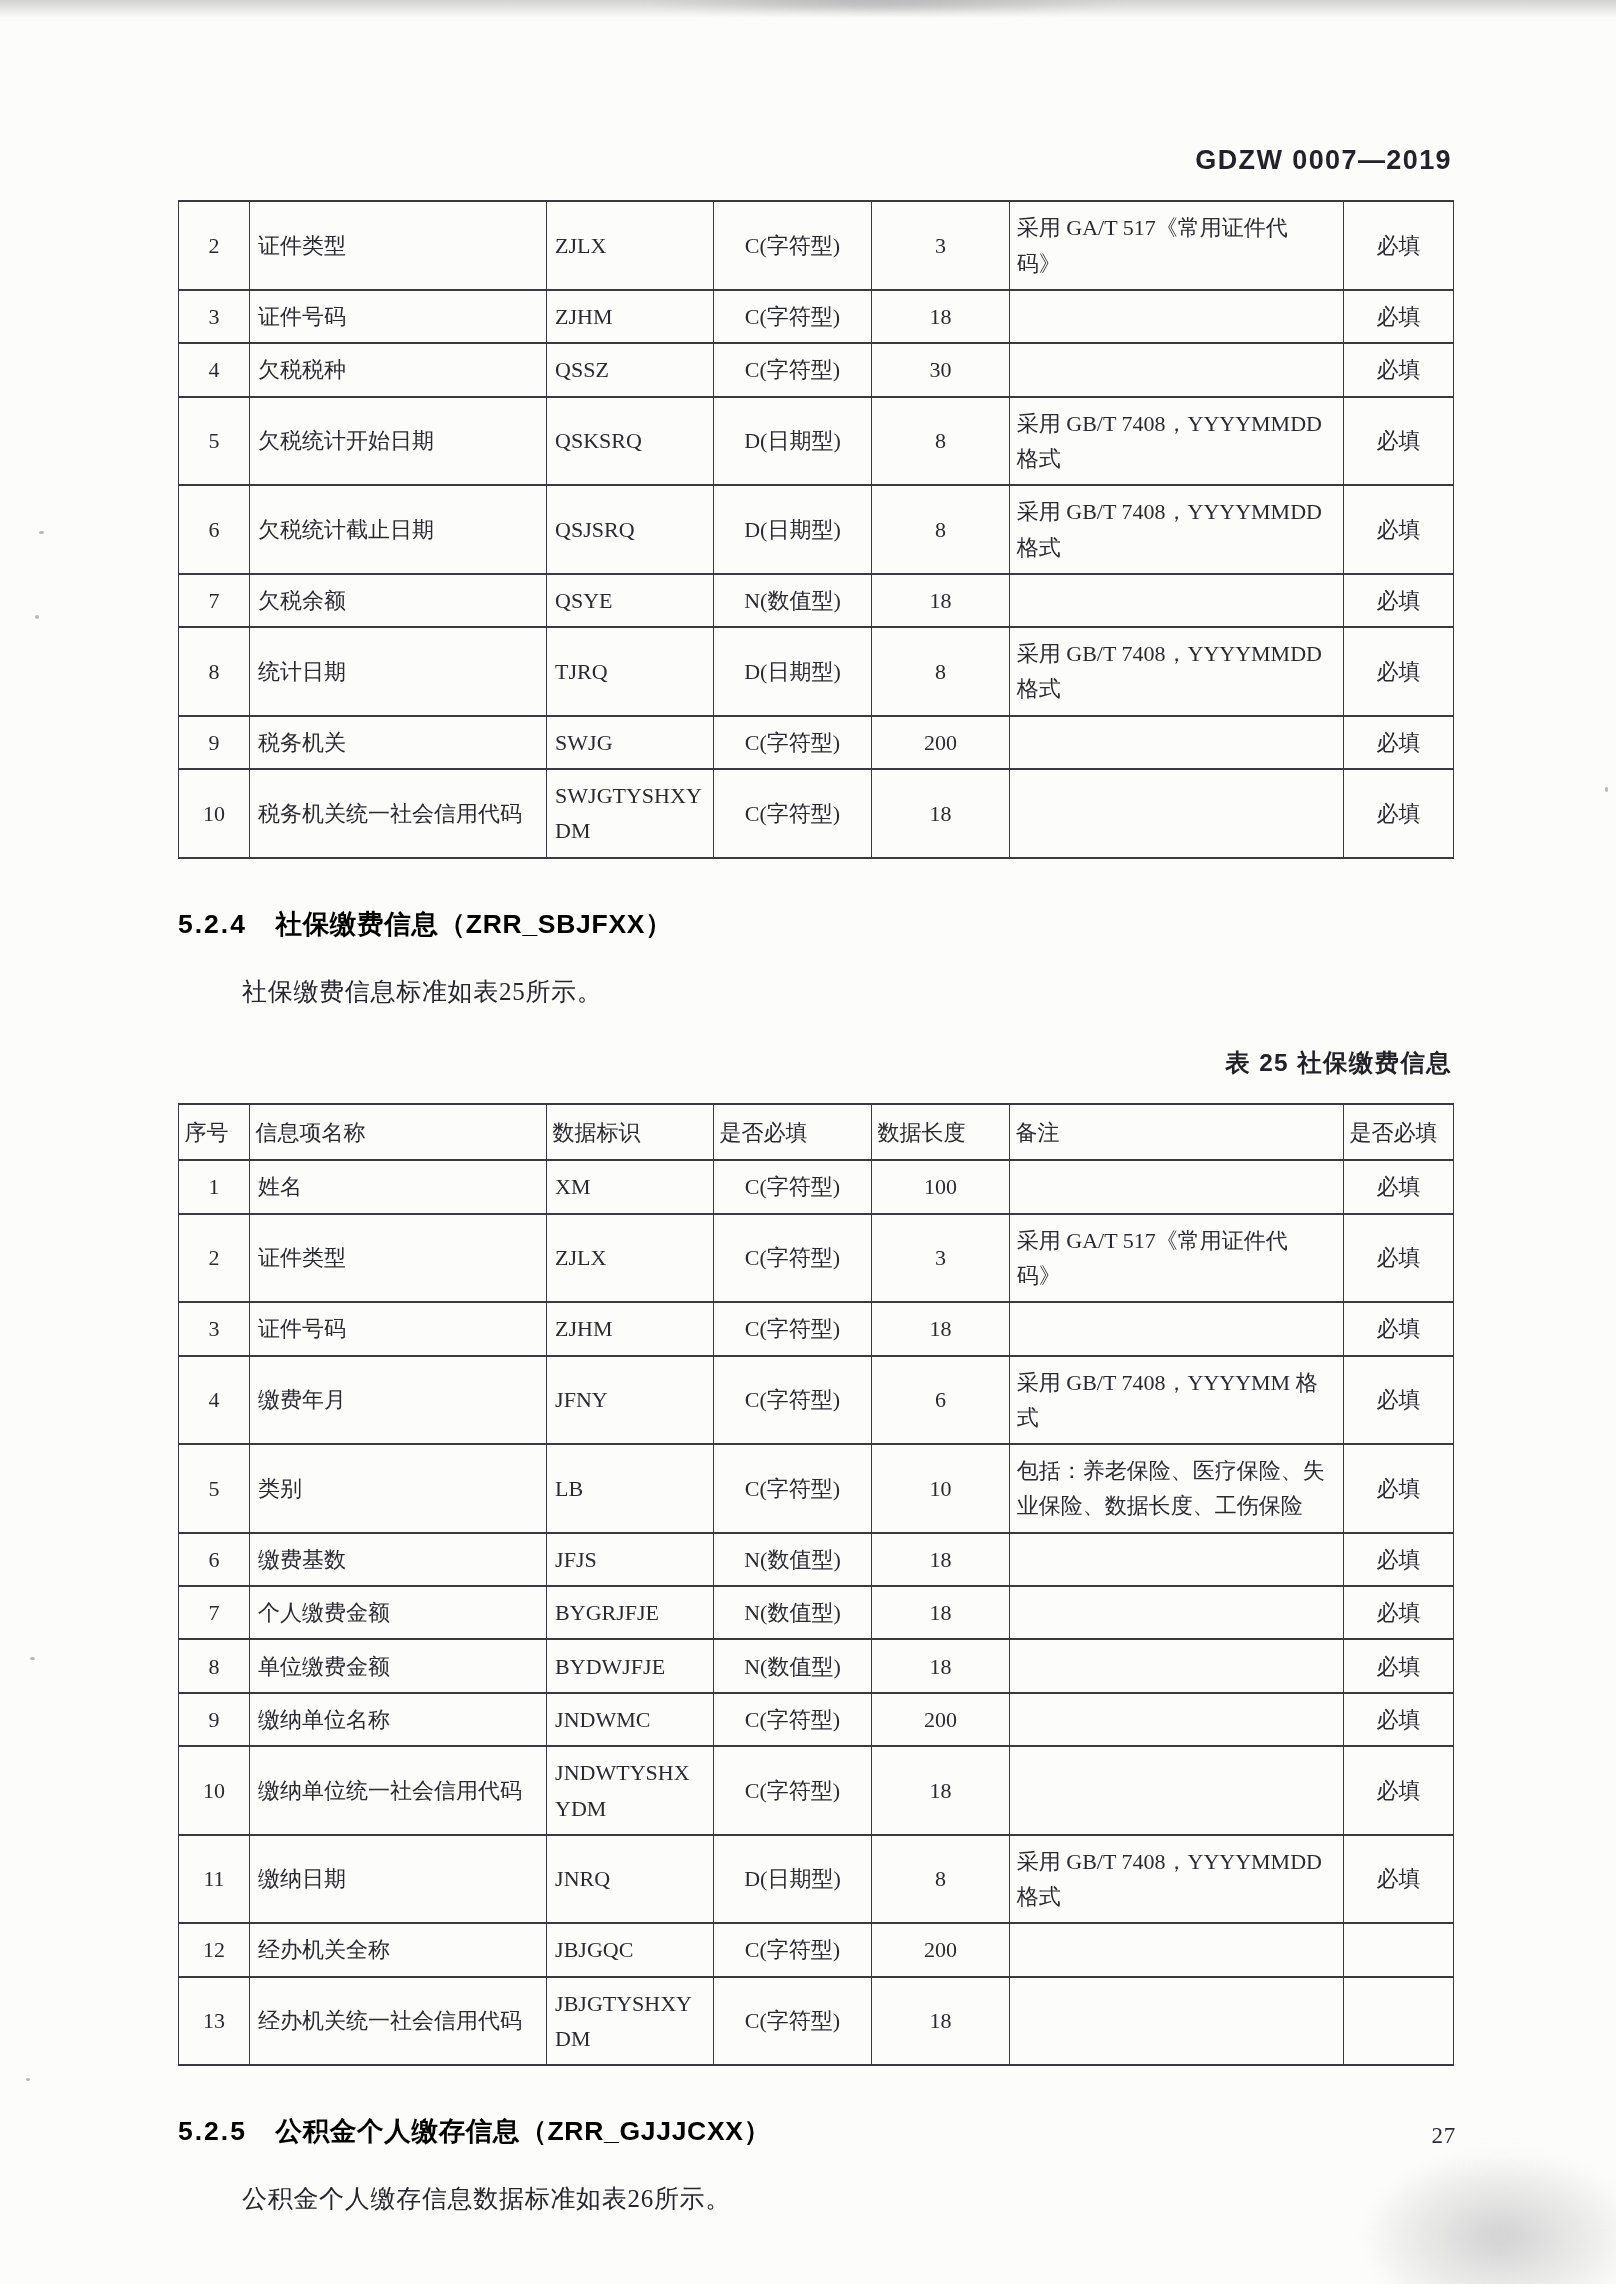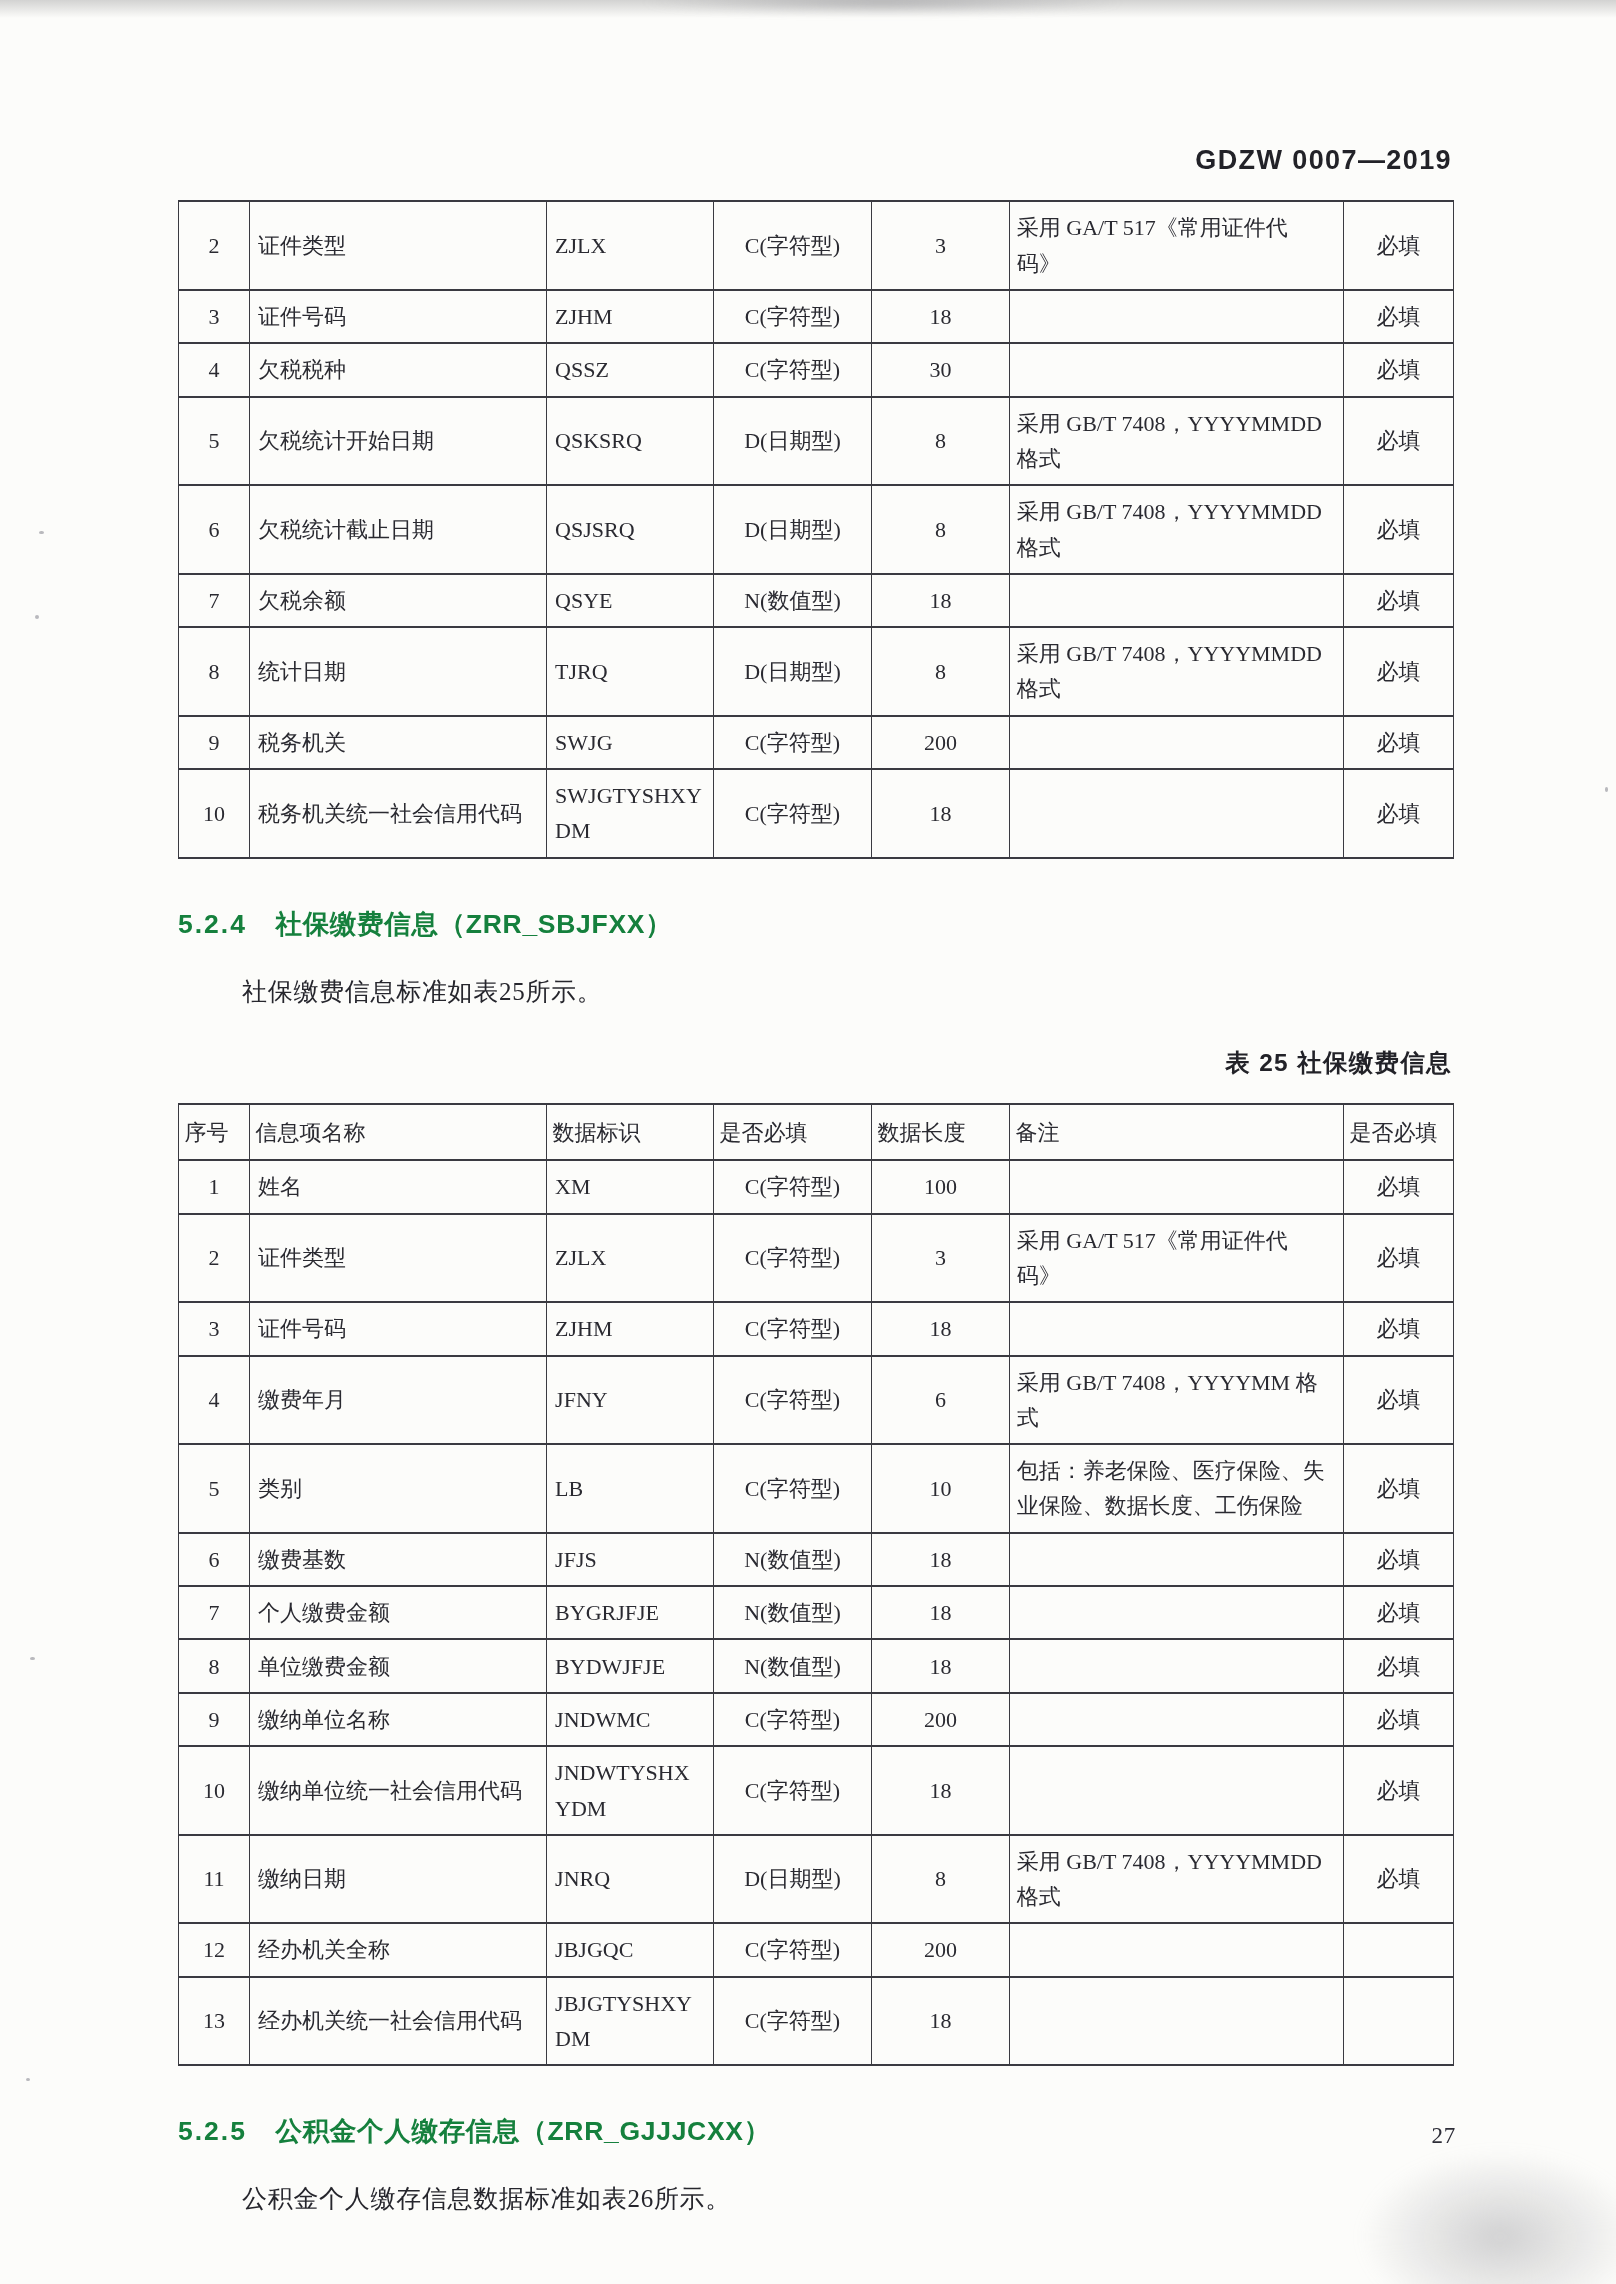--- a/index.html
+++ b/index.html
@@ -71,21 +71,21 @@
   td.c-no,td.c-type,td.c-length,td.c-required{text-align:center;}
   td.c-name,td.c-code,td.c-remark{text-align:left;}
   td.code-bottom{vertical-align:bottom;padding-top:38px;}
   table.doc-table td.c-remark{padding-left:6.8px;padding-right:14px;}
 
   .section-heading{
     margin-top:47px;
     font-family:"Liberation Sans","DejaVu Sans",sans-serif;
     font-weight:700;
     font-size:26.5px;
-    color:#15803d;
+    color:#000000;
     letter-spacing:0.7px;
   }
   .section-heading .sec-no{margin-right:28.5px;letter-spacing:2px;}
   .section-paragraph{
     margin-top:33px;
     padding-left:64px;
     font-size:25px;
     color:#26262d;
     letter-spacing:0.7px;
   }

